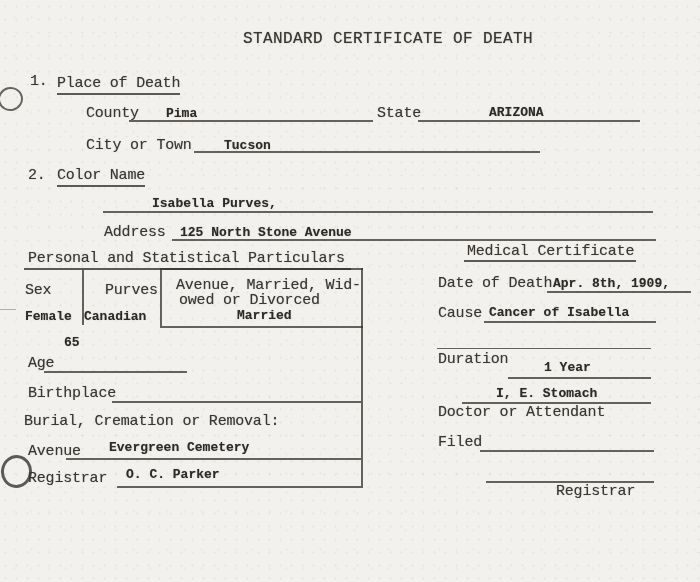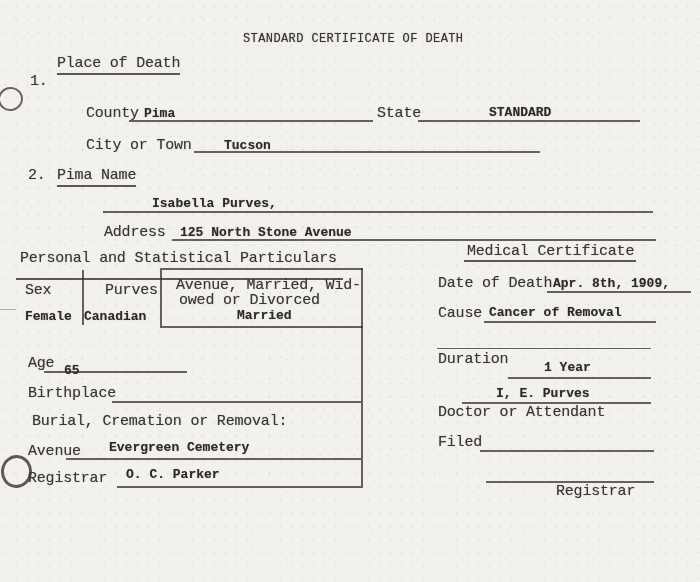--- a/index.html
+++ b/index.html
@@ -15,21 +15,21 @@
     color:#3a3733;
   }
   .lbl{
     position:absolute;font-size:15px;line-height:15px;letter-spacing:-0.2px;
     white-space:pre;color:#3a3733;text-shadow:0 0 1px rgba(58,55,51,.45);
   }
   .val{
     position:absolute;font-size:13px;line-height:13px;font-weight:bold;
     white-space:pre;color:#2e2b27;text-shadow:0 0 1px rgba(46,43,39,.4);
   }
-  .title{font-size:12px;letter-spacing:.4px;text-shadow:0 0 1px rgba(46,43,39,.6)}
+  .title{font-size:16px;letter-spacing:.4px;text-shadow:0 0 1px rgba(46,43,39,.6)}
   .ul{border-bottom:2px solid rgba(53,50,46,.8);padding-bottom:2px}
   .rule{position:absolute;height:0;border-top:2px solid rgba(53,50,46,.75)}
   .thin{border-top-width:1.5px}
   .vrule{position:absolute;width:0;border-left:2px solid rgba(53,50,46,.75)}
   .box3{
     position:absolute;left:160px;top:268px;width:201px;height:56px;
     border-top:2px solid rgba(53,50,46,.75);
     border-left:2px solid rgba(53,50,46,.75);
     border-bottom:2px solid rgba(53,50,46,.75);
   }
@@ -39,93 +39,93 @@
 </head>
 <body>
 
 <div class="lbl title" style="left:243px;top:32px">STANDARD CERTIFICATE OF DEATH</div>
 
 <div class="punch" style="left:-2px;top:87px;width:21px;height:20px;border:2px solid rgba(70,65,58,.8);transform:rotate(-14deg)"></div>
 <div class="punch" style="left:1px;top:455px;width:25px;height:27px;border:3px solid rgba(55,51,46,.8);transform:rotate(8deg)"></div>
 <div class="smudge" style="left:0;top:309px;width:16px"></div>
 
 <div class="lbl" style="left:30px;top:74px">1.</div>
-<div class="lbl ul" style="left:57px;top:56px">Place of Death</div>
+<div class="lbl ul" style="left:57px;top:76px">Place of Death</div>
 
 <div class="lbl" style="left:86px;top:106px">County</div>
-<div class="val" style="left:144px;top:107px">Pima</div>
+<div class="val" style="left:166px;top:107px">Pima</div>
 <div class="rule" style="left:129px;top:120px;width:244px"></div>
 
 <div class="lbl" style="left:377px;top:106px">State</div>
-<div class="val" style="left:489px;top:106px">STANDARD</div>
+<div class="val" style="left:489px;top:106px">ARIZONA</div>
 <div class="rule" style="left:418px;top:120px;width:222px"></div>
 
 <div class="lbl" style="left:86px;top:138px">City or Town</div>
 <div class="val" style="left:224px;top:139px">Tucson</div>
 <div class="rule" style="left:194px;top:151px;width:346px"></div>
 
 <div class="lbl" style="left:28px;top:168px">2.</div>
-<div class="lbl ul" style="left:57px;top:168px">Pima Name</div>
+<div class="lbl ul" style="left:57px;top:168px">Color Name</div>
 
 <div class="val" style="left:152px;top:197px">Isabella Purves,</div>
 <div class="rule" style="left:103px;top:211px;width:550px"></div>
 
 <div class="lbl" style="left:104px;top:225px">Address</div>
 <div class="val" style="left:180px;top:226px">125 North Stone Avenue</div>
 <div class="rule" style="left:172px;top:239px;width:484px"></div>
 
-<div class="lbl ul" style="left:16px;top:252px;width:327px;text-indent:4px;padding-bottom:12px;line-height:14px">Personal and Statistical Particulars</div>
+<div class="lbl ul" style="left:24px;top:252px;width:327px;text-indent:4px;padding-bottom:2px;line-height:14px">Personal and Statistical Particulars</div>
 
 <div class="vrule" style="left:82px;top:270px;height:55px"></div>
 <div class="box3"></div>
 <div class="vrule" style="left:361px;top:268px;height:220px"></div>
 
 <div class="lbl" style="left:25px;top:283px">Sex</div>
 <div class="lbl" style="left:105px;top:283px">Purves</div>
 <div class="lbl" style="left:176px;top:278px">Avenue, Married, Wid-</div>
 <div class="lbl" style="left:179px;top:293px">owed or Divorced</div>
 
 <div class="val" style="left:25px;top:310px">Female</div>
 <div class="val" style="left:84px;top:310px">Canadian</div>
 <div class="val" style="left:237px;top:309px">Married</div>
 
 <div class="lbl" style="left:28px;top:356px">Age</div>
-<div class="val" style="left:64px;top:364px">65</div>
+<div class="val" style="left:64px;top:336px">65</div>
 <div class="rule" style="left:44px;top:371px;width:143px"></div>
 
 <div class="lbl" style="left:28px;top:386px">Birthplace</div>
 <div class="rule" style="left:112px;top:401px;width:249px"></div>
 
-<div class="lbl" style="left:32px;top:414px">Burial, Cremation or Removal:</div>
+<div class="lbl" style="left:24px;top:414px">Burial, Cremation or Removal:</div>
 
 <div class="lbl" style="left:28px;top:444px">Avenue</div>
 <div class="val" style="left:109px;top:441px">Evergreen Cemetery</div>
 <div class="rule" style="left:66px;top:458px;width:295px"></div>
 
 <div class="lbl" style="left:28px;top:471px">Registrar</div>
 <div class="val" style="left:126px;top:468px">O. C. Parker</div>
 <div class="rule" style="left:117px;top:486px;width:244px"></div>
 
 <div class="lbl ul" style="left:464px;top:245px;width:172px;text-indent:3px;padding-bottom:1px;line-height:14px">Medical Certificate</div>
 
 <div class="lbl" style="left:438px;top:276px">Date of Death</div>
 <div class="val" style="left:553px;top:277px">Apr. 8th, 1909,</div>
 <div class="rule" style="left:547px;top:291px;width:144px"></div>
 
 <div class="lbl" style="left:438px;top:306px">Cause</div>
-<div class="val" style="left:489px;top:306px">Cancer of Removal</div>
+<div class="val" style="left:489px;top:306px">Cancer of Isabella</div>
 <div class="rule" style="left:484px;top:321px;width:172px"></div>
 
 <div class="rule thin" style="left:437px;top:348px;width:214px"></div>
 
 <div class="lbl" style="left:438px;top:352px">Duration</div>
 <div class="val" style="left:544px;top:361px">1 Year</div>
 <div class="rule" style="left:508px;top:377px;width:143px"></div>
 
-<div class="val" style="left:496px;top:387px">I, E. Purves</div>
+<div class="val" style="left:496px;top:387px">I, E. Stomach</div>
 <div class="rule" style="left:462px;top:402px;width:189px"></div>
 <div class="lbl" style="left:438px;top:405px">Doctor or Attendant</div>
 
 <div class="lbl" style="left:438px;top:435px">Filed</div>
 <div class="rule" style="left:480px;top:450px;width:174px"></div>
 
 <div class="rule" style="left:486px;top:481px;width:168px"></div>
 <div class="lbl" style="left:556px;top:484px">Registrar</div>
 
 </body></html>

